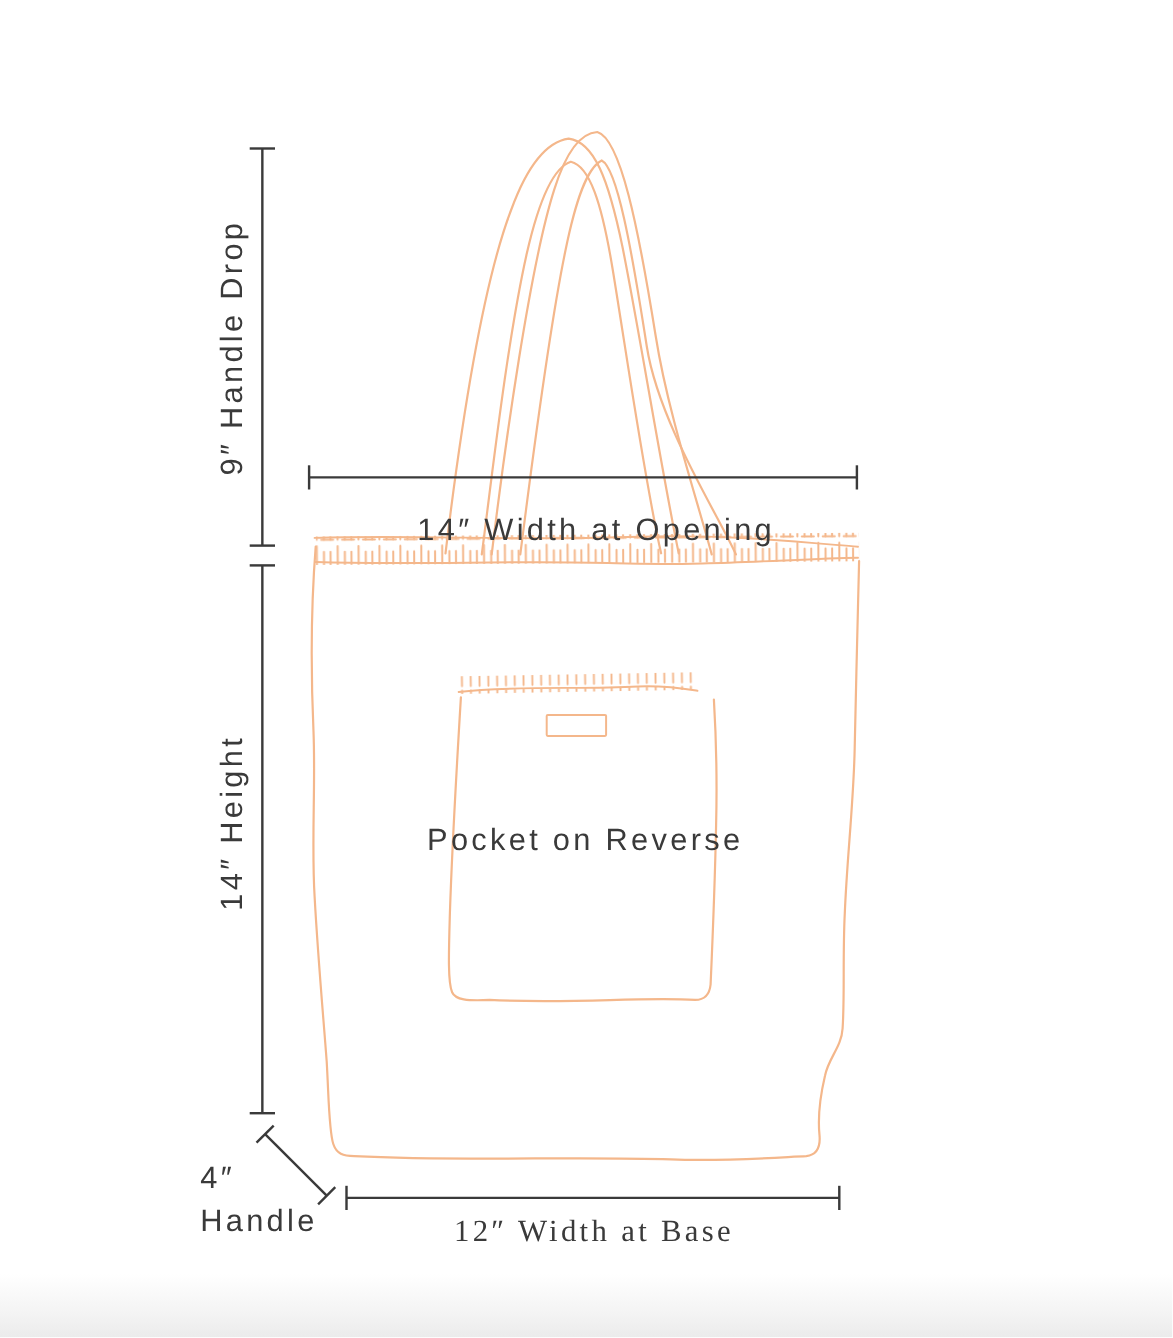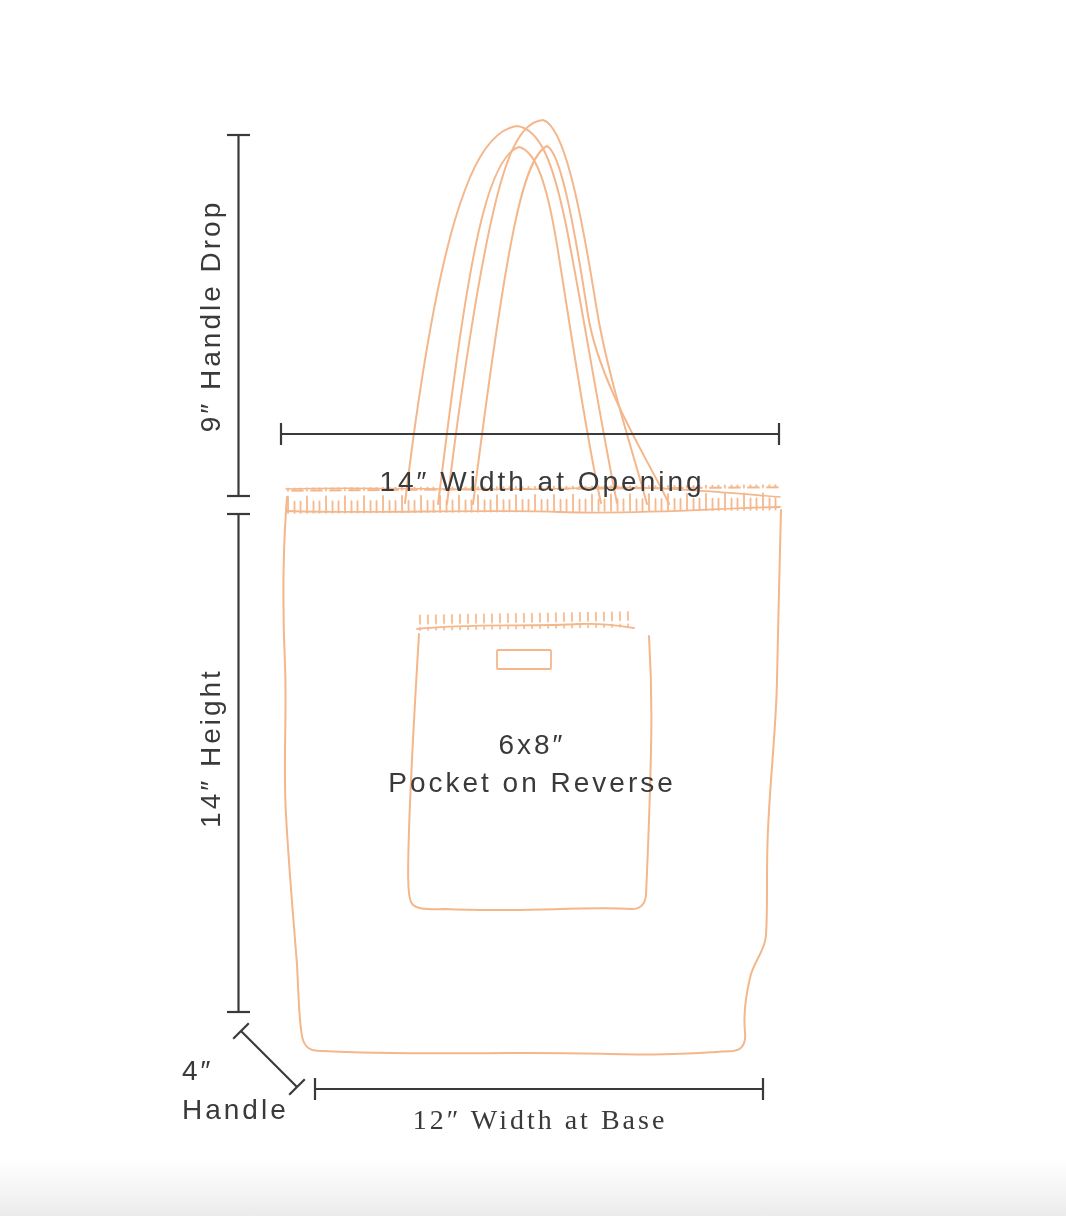--- a/index.html
+++ b/index.html
@@ -169,21 +169,20 @@
     </g>
   </svg>
 
   <div class="lbl vert" style="left:211px; top:316px;">9″ Handle Drop</div>
 
   <div class="lbl" style="left:542px; top:466px;margin-top:16px;">14″ Width at Opening</div>
 
   <div class="lbl vert" style="left:211px; top:748px;">14″ Height</div>
 
   <div class="lbl center pocket-text" style="left:532px; top:764px;">
-    <div>6x8″</div>
     <div>Pocket on Reverse</div>
   </div>
 
   <div class="depth-block">
     <div>4″</div>
     <div>Handle</div>
   </div>
 
   <div class="lbl" style="left:540px; top:1120px;font-family:Liberation Serif, serif;">12″ Width at Base</div>
 

